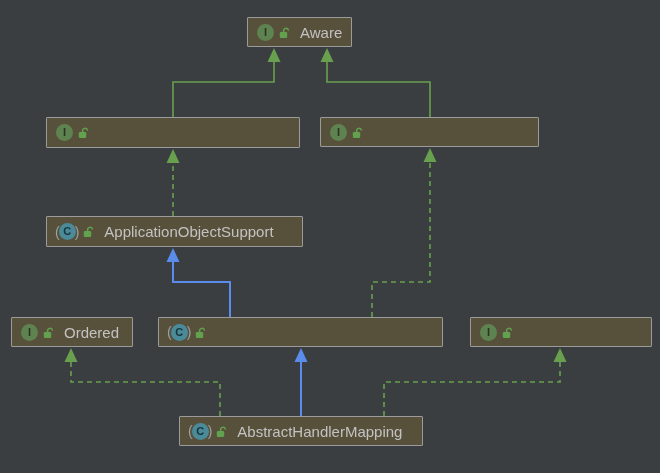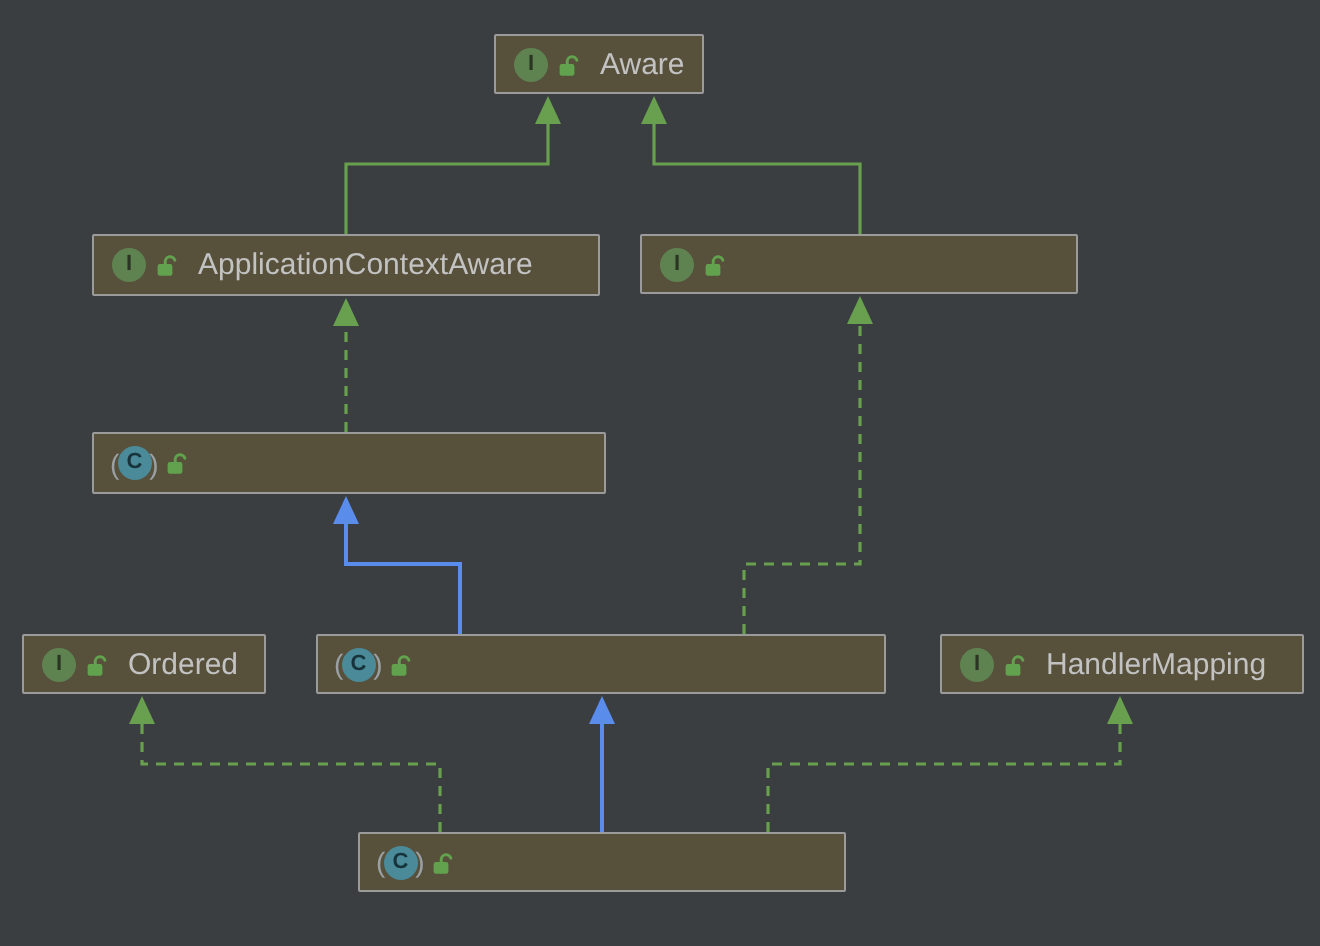--- a/index.html
+++ b/index.html
@@ -81,21 +81,20 @@
       <span class="node-label">Aware</span>
     </div>
     <div class="node" style="left: 46px; top: 117px; width: 254px; height: 31px;">
       <span class="icon-circle iface-circle">I</span>
       <span class="lock">
         <svg width="12" height="13" viewBox="0 0 12 13">
           <path d="M4.6 6.2 V4.8 a2.45 2.45 0 0 1 4.8 -0.7" fill="none" stroke="#62a14e" stroke-width="1.5" stroke-linecap="round"></path>
           <rect x="0.8" y="6" width="7.4" height="5.9" rx="1.2" fill="#62a14e"></rect>
         </svg>
       </span>
-      <span class="node-label">ApplicationContextAware</span>
     </div>
     <div class="node" style="left: 320px; top: 117px; width: 219px; height: 30px;">
       <span class="icon-circle iface-circle">I</span>
       <span class="lock">
         <svg width="12" height="13" viewBox="0 0 12 13">
           <path d="M4.6 6.2 V4.8 a2.45 2.45 0 0 1 4.8 -0.7" fill="none" stroke="#62a14e" stroke-width="1.5" stroke-linecap="round"></path>
           <rect x="0.8" y="6" width="7.4" height="5.9" rx="1.2" fill="#62a14e"></rect>
         </svg>
       </span>
     </div>
@@ -104,20 +103,21 @@
         <span class="paren">(</span>
         <span class="icon-circle class-circle">C</span>
         <span class="paren">)</span>
       </span>
       <span class="lock">
         <svg width="12" height="13" viewBox="0 0 12 13">
           <path d="M4.6 6.2 V4.8 a2.45 2.45 0 0 1 4.8 -0.7" fill="none" stroke="#62a14e" stroke-width="1.5" stroke-linecap="round"></path>
           <rect x="0.8" y="6" width="7.4" height="5.9" rx="1.2" fill="#62a14e"></rect>
         </svg>
       </span>
+      <span class="node-label">ApplicationObjectSupport</span>
     </div>
     <div class="node" style="left: 11px; top: 317px; width: 122px; height: 30px;">
       <span class="icon-circle iface-circle">I</span>
       <span class="lock">
         <svg width="12" height="13" viewBox="0 0 12 13">
           <path d="M4.6 6.2 V4.8 a2.45 2.45 0 0 1 4.8 -0.7" fill="none" stroke="#62a14e" stroke-width="1.5" stroke-linecap="round"></path>
           <rect x="0.8" y="6" width="7.4" height="5.9" rx="1.2" fill="#62a14e"></rect>
         </svg>
       </span>
       <span class="node-label">Ordered</span>
@@ -136,28 +136,28 @@
       </span>
     </div>
     <div class="node" style="left: 470px; top: 317px; width: 182px; height: 30px;">
       <span class="icon-circle iface-circle">I</span>
       <span class="lock">
         <svg width="12" height="13" viewBox="0 0 12 13">
           <path d="M4.6 6.2 V4.8 a2.45 2.45 0 0 1 4.8 -0.7" fill="none" stroke="#62a14e" stroke-width="1.5" stroke-linecap="round"></path>
           <rect x="0.8" y="6" width="7.4" height="5.9" rx="1.2" fill="#62a14e"></rect>
         </svg>
       </span>
-      <span class="node-label">HandlerMapping</span>
     </div>
     <div class="node" style="left: 179px; top: 416px; width: 244px; height: 30px;">
       <span class="abstract-wrap">
         <span class="paren">(</span>
         <span class="icon-circle class-circle">C</span>
         <span class="paren">)</span>
       </span>
       <span class="lock">
         <svg width="12" height="13" viewBox="0 0 12 13">
           <path d="M4.6 6.2 V4.8 a2.45 2.45 0 0 1 4.8 -0.7" fill="none" stroke="#62a14e" stroke-width="1.5" stroke-linecap="round"></path>
           <rect x="0.8" y="6" width="7.4" height="5.9" rx="1.2" fill="#62a14e"></rect>
         </svg>
       </span>
+      <span class="node-label">AbstractHandlerMapping</span>
     </div>
   </div>
 
 </body></html>

